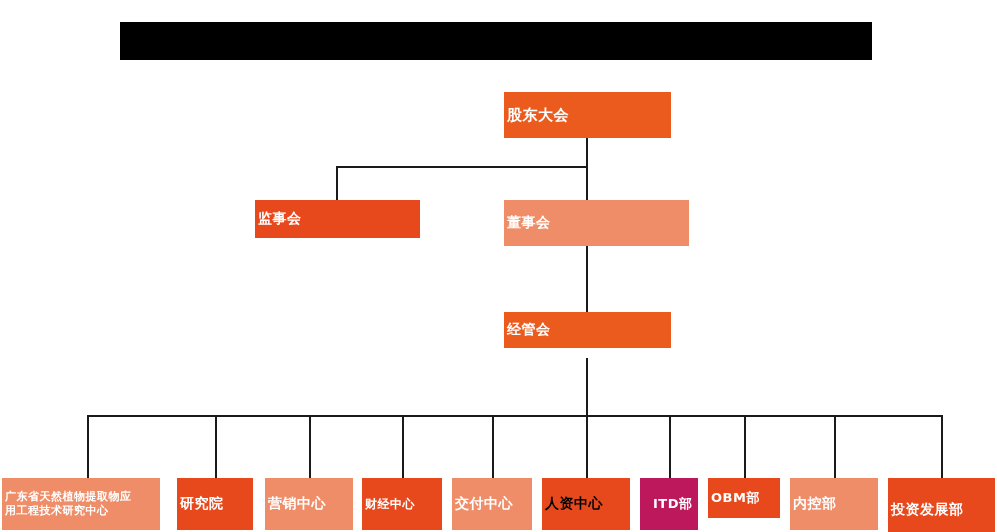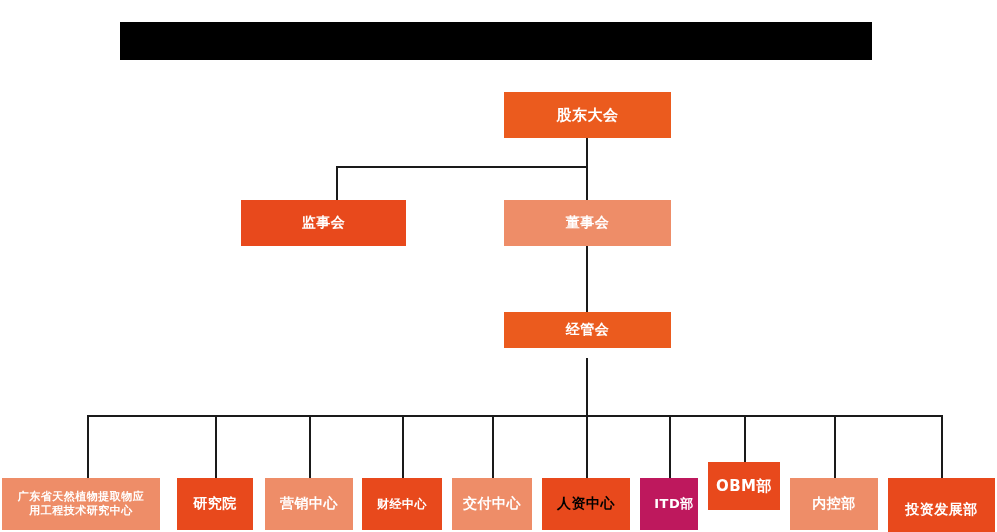--- a/index.html
+++ b/index.html
@@ -21,21 +21,21 @@
   .redaction-bar {
     position: absolute;
     background: #000000;
   }
   
   .node {
     position: absolute;
     display: flex;
     align-items: center;
     justify-content: center;
-    text-align: center;
+    text-align: left;
     color: #ffffff;
     font-weight: bold;
     line-height: 1.25;
     box-sizing: border-box;
     letter-spacing: 0.5px;
     -webkit-font-smoothing: antialiased;
   }
   .node-label {
     display: block;
     width: 100%;
@@ -74,24 +74,24 @@
       <div class="conn conn-v" style="left: 669px; top: 415px; height: 63px; background: rgb(26, 26, 26);"></div>
       <div class="conn conn-v" style="left: 744px; top: 415px; height: 63px; background: rgb(26, 26, 26);"></div>
       <div class="conn conn-v" style="left: 834px; top: 415px; height: 63px; background: rgb(26, 26, 26);"></div>
       <div class="conn conn-v" style="left: 941px; top: 415px; height: 63px; background: rgb(26, 26, 26);"></div>
     </div>
 
   <div id="node-layer">
       <div class="node" style="left: 504px; top: 92px; width: 167px; height: 46px; background: rgb(235, 91, 30); font-size: 15px; color: rgb(255, 255, 255);">
         <span class="node-label">股东大会</span>
       </div>
-      <div class="node" style="left: 241px; top: 200px; width: 165px; height: 46px; background: rgb(232, 73, 28); font-size: 14px; color: rgb(255, 255, 255);">
+      <div class="node" style="left: 255px; top: 200px; width: 165px; height: 38px; background: rgb(232, 73, 28); font-size: 14px; color: rgb(255, 255, 255);">
         <span class="node-label">监事会</span>
       </div>
-      <div class="node" style="left: 504px; top: 200px; width: 167px; height: 46px; background: rgb(238, 141, 104); font-size: 14px; color: rgb(255, 255, 255);">
+      <div class="node" style="left: 504px; top: 200px; width: 185px; height: 46px; background: rgb(238, 141, 104); font-size: 14px; color: rgb(255, 255, 255);">
         <span class="node-label">董事会</span>
       </div>
       <div class="node" style="left: 504px; top: 312px; width: 167px; height: 36px; background: rgb(235, 91, 30); font-size: 14px; color: rgb(255, 255, 255);">
         <span class="node-label">经管会</span>
       </div>
       <div class="node" style="left: 2px; top: 478px; width: 158px; height: 52px; background: rgb(238, 141, 104); font-size: 11px; color: rgb(255, 255, 255);">
         <span class="node-label">广东省天然植物提取物应
 用工程技术研究中心</span>
       </div>
       <div class="node" style="left: 177px; top: 478px; width: 76px; height: 52px; background: rgb(232, 73, 28); font-size: 14px; color: #ffffff;">
@@ -105,21 +105,21 @@
       </div>
       <div class="node" style="left: 452px; top: 478px; width: 80px; height: 52px; background: rgb(238, 141, 104); font-size: 14px; color: rgb(255, 255, 255);">
         <span class="node-label">交付中心</span>
       </div>
       <div class="node" style="left: 542px; top: 478px; width: 88px; height: 52px; background: rgb(232, 73, 28); font-size: 14px; color: #000000;">
         <span class="node-label">人资中心</span>
       </div>
       <div class="node" style="left: 640px; top: 478px; width: 58px; height: 52px; background: #be185d; font-size: 13px; color: rgb(255, 255, 255); padding-left: 10px;">
         <span class="node-label">ITD部</span>
       </div>
-      <div class="node" style="left: 708px; top: 462px; width: 72px; height: 48px; background: rgb(232, 73, 28); font-size: 15px; color: rgb(255, 255, 255);">
+      <div class="node" style="left: 708px; top: 478px; width: 72px; height: 40px; background: rgb(232, 73, 28); font-size: 13px; color: rgb(255, 255, 255);">
         <span class="node-label">OBM部</span>
       </div>
       <div class="node" style="left: 790px; top: 478px; width: 88px; height: 52px; background: rgb(238, 141, 104); font-size: 14px; color: rgb(255, 255, 255);">
         <span class="node-label">内控部</span>
       </div>
       <div class="node" style="left: 888px; top: 478px; width: 107px; height: 64px; background: rgb(232, 73, 28); font-size: 14px; color: rgb(255, 255, 255);">
         <span class="node-label">投资发展部</span>
       </div>
     </div>
 

